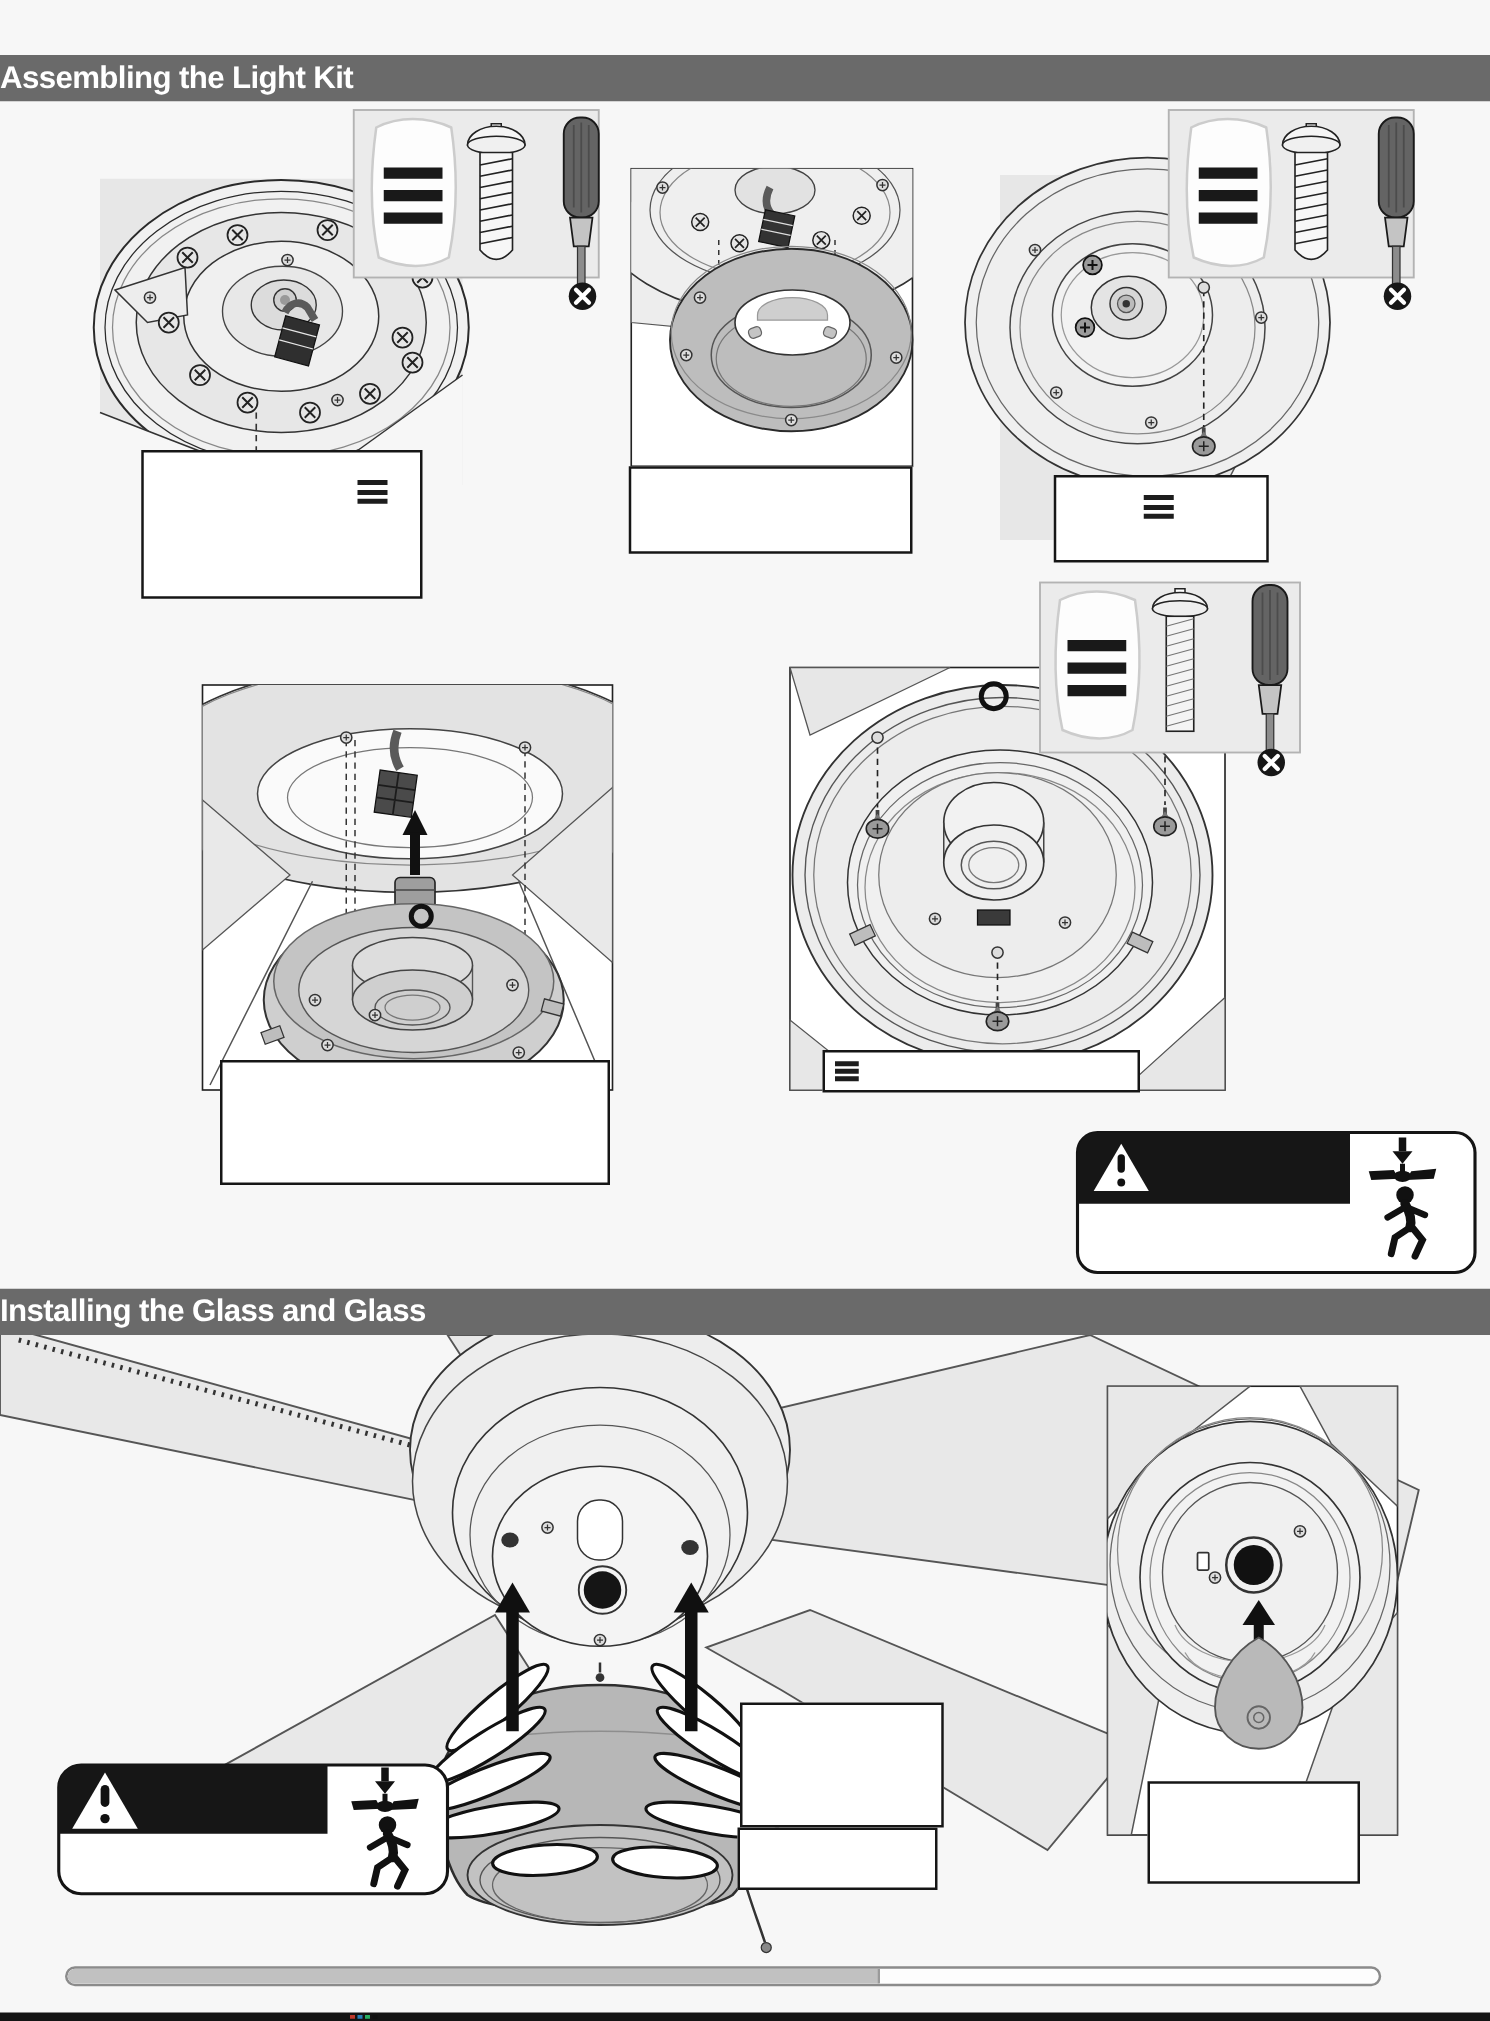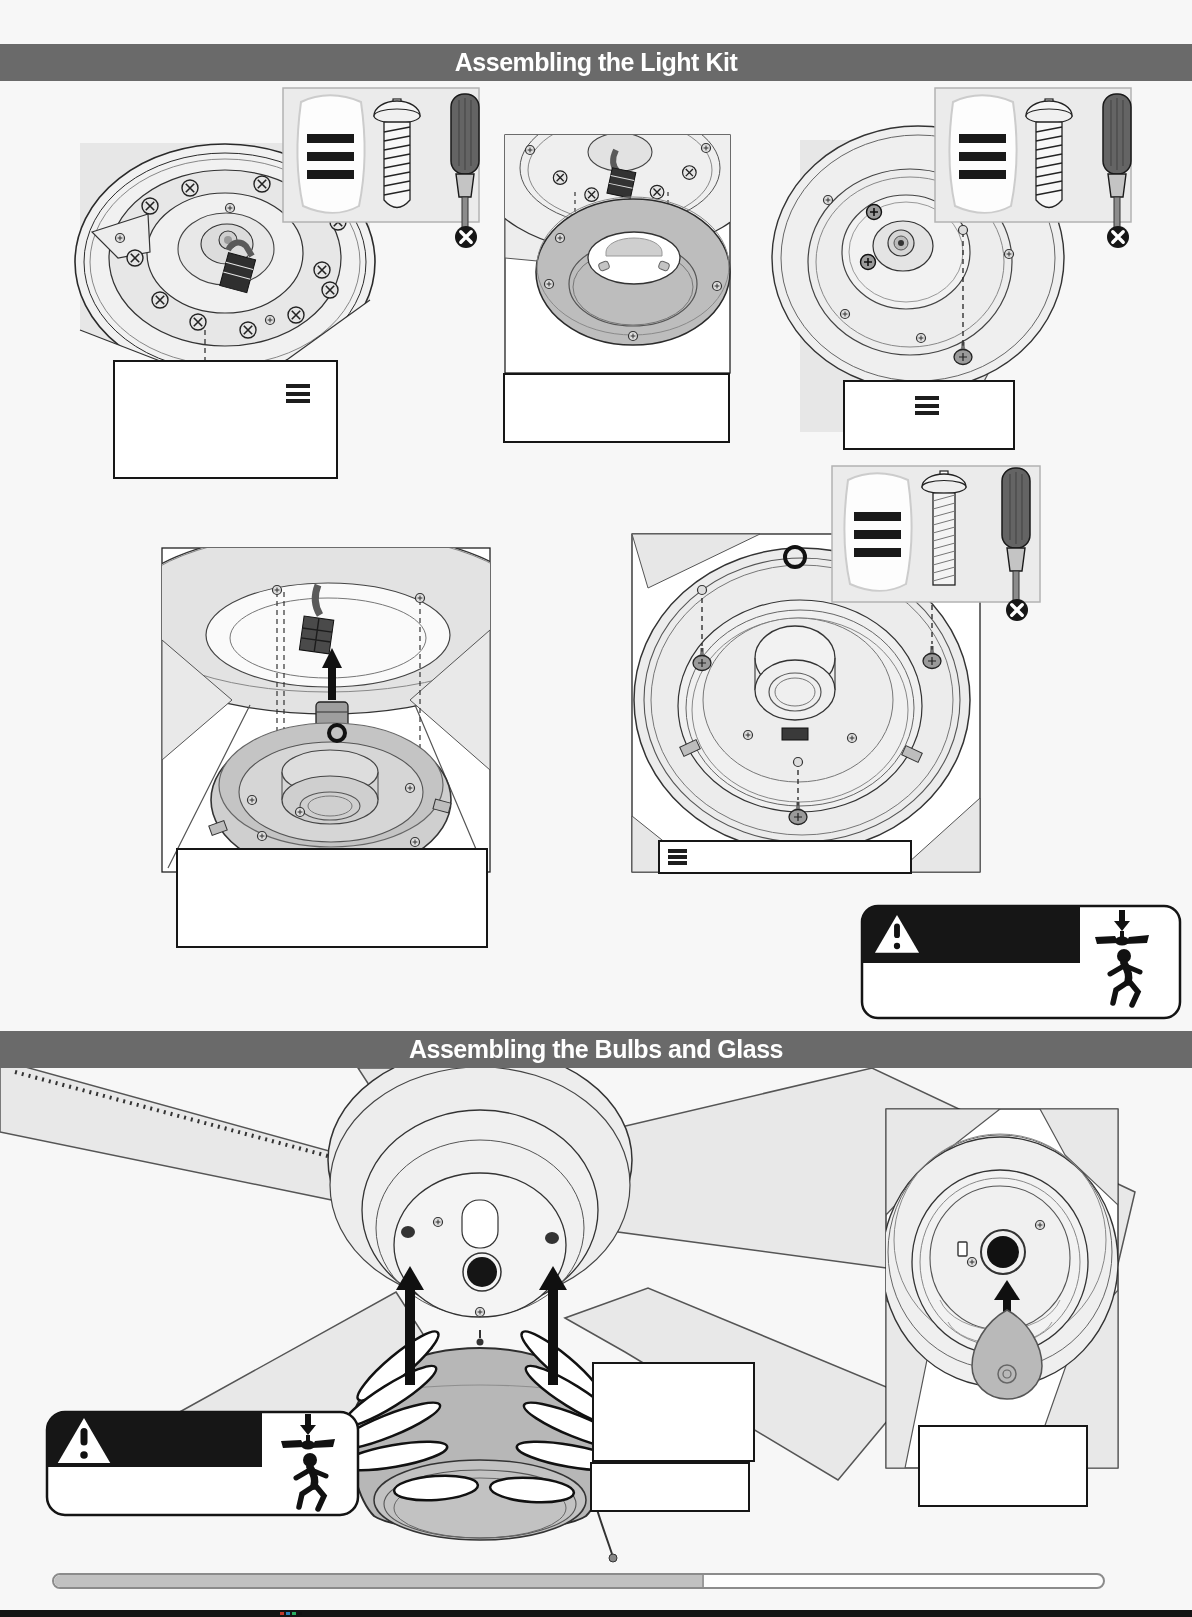--- a/index.html
+++ b/index.html
@@ -4,21 +4,21 @@
 <style>
   html,body{margin:0;padding:0;}
   body{
     width:1192px;height:1617px;position:relative;overflow:hidden;
     background:#f7f7f7;font-family:"Liberation Sans",sans-serif;
   }
   svg{display:block;}
   .art{position:absolute;left:0;top:0;}
   .section-bar{
     position:absolute;left:0;width:1192px;height:37px;background:#6a6a6a;
-    color:#ffffff;font-weight:700;font-size:25px;line-height:37px;text-align:center;
+    color:#ffffff;font-weight:700;font-size:25px;line-height:37px;text-align:left;
     letter-spacing:-0.5px;
   }
   .bar1{top:44px;}
   .bar2{top:1031px;}
   .callout{
     position:absolute;background:#ffffff;border:2px solid #161616;box-sizing:border-box;
   }
   .hamb i{display:block;height:4px;background:#1d1d1d;margin-bottom:3.5px;}
   .hamb{width:24px;position:absolute;}
   .hamb.sm{width:19px;}
@@ -402,21 +402,21 @@
 
   <g>
     <rect x="47" y="1412" rx="18" width="311" height="103" fill="#ffffff" stroke="#141414" stroke-width="2.5"></rect>
     <path d="M65,1412 H262 V1467 H47 V1430 A18,18 0 0 1 65,1412 Z" fill="#161616"></path>
     <use href="#warnTri" transform="translate(84,1443) scale(1.25)"></use>
     <use href="#noHang" transform="translate(308,1414)"></use>
   </g>
 </svg>
 
 <div class="section-bar bar1">Assembling the Light Kit</div>
-<div class="section-bar bar2">Assembling the Bulbs and Glass</div>
+<div class="section-bar bar2">Installing the Glass and Glass</div>
 
 <div class="callout" style="left:113px;top:360px;width:225px;height:119px;">
   <div class="hamb" style="right:26px;top:22px;">
       <i></i>
       <i></i>
       <i></i>
     </div>
 </div>
 <div class="callout" style="left:503px;top:373px;width:227px;height:70px;"></div>
 <div class="callout" style="left:843px;top:380px;width:172px;height:70px;">

